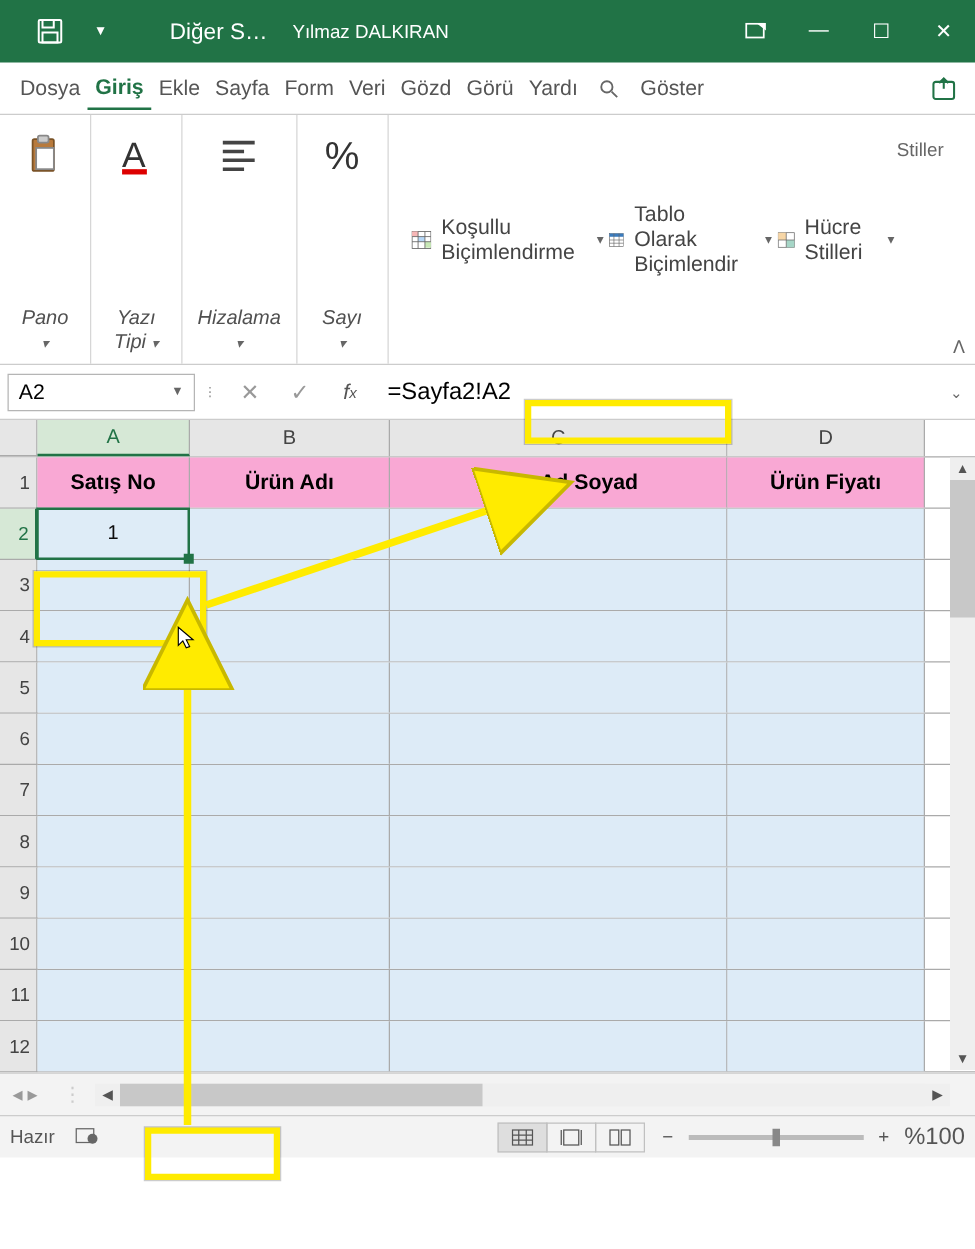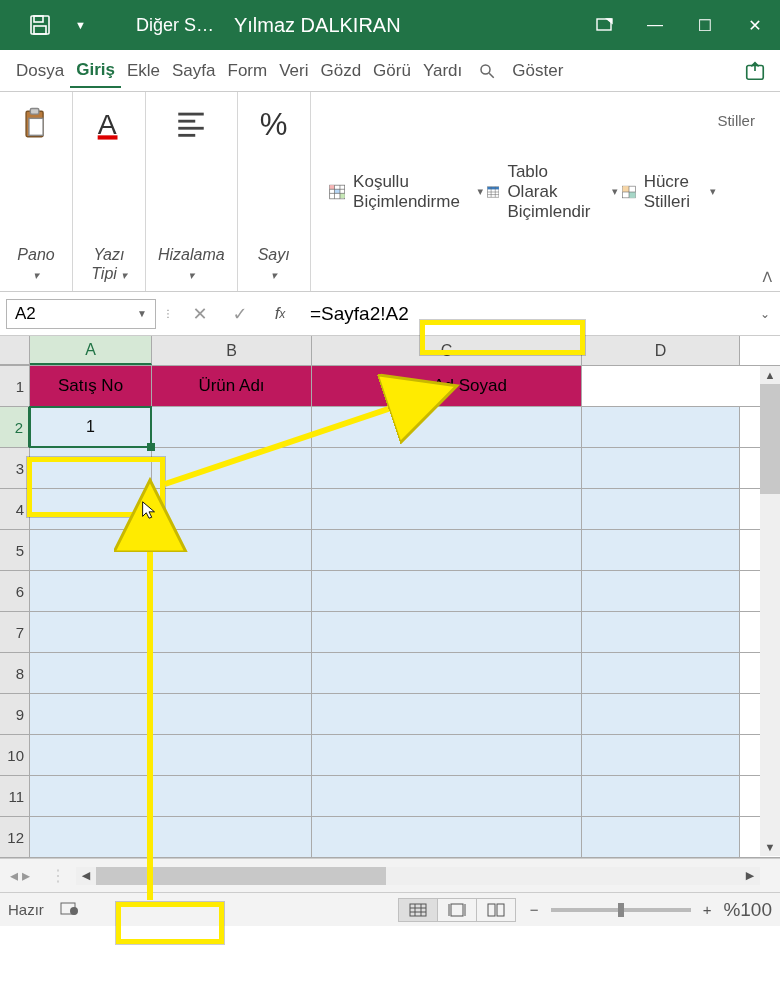--- a/index.html
+++ b/index.html
@@ -3,21 +3,21 @@
 <meta charset="utf-8">
 <style>
 * { margin: 0; padding: 0; box-sizing: border-box; font-family: "Segoe UI", Arial, sans-serif; }
 body { width: 780px; height: 999px; background: #fff; overflow: hidden; position: relative; }
 
 
 .titlebar { background: #217346; height: 50px; display: flex; align-items: center; color: #fff; }
 .titlebar .save-icon { width: 40px; height: 40px; display: flex; align-items: center; justify-content: center; margin-left: 20px; }
 .titlebar .qat-dd { margin-left: 15px; font-size: 11px; color: #fff; }
 .titlebar .filename { margin-left: 50px; font-size: 18px; }
-.titlebar .author { margin-left: 20px; font-size: 20px; }
+.titlebar .author { margin-left: 20px; font-size: 15px; }
 .titlebar .winctrls { margin-left: auto; display: flex; }
 .titlebar .winctrls span { width: 50px; height: 50px; display: flex; align-items: center; justify-content: center; font-size: 16px; color: #fff; }
 
 
 .ribbon-tabs { height: 42px; display: flex; align-items: center; padding: 16px 10px; border-bottom: 1px solid #ccc; }
 .ribbon-tabs .tab { padding: 6px 6px; font-size: 17px; color: #555; cursor: pointer; }
 .ribbon-tabs .tab.active { color: #217346; font-weight: 600; border-bottom: 2px solid #217346; }
 .ribbon-tabs .search { display: flex; align-items: center; margin-left: 10px; font-size: 17px; color: #555; gap: 16px; }
 .ribbon-tabs .share { margin-left: auto; width: 30px; height: 30px; display: flex; align-items: center; justify-content: center; color: #217346; }
 
@@ -52,21 +52,21 @@
 .colheads { display: flex; height: 30px; border-bottom: 1px solid #aaa; }
 .rowhead-corner { width: 30px; background: #e6e6e6; border-right: 1px solid #aaa; border-bottom: 1px solid #aaa; }
 .colh { background: #e6e6e6; border-right: 1px solid #aaa; display: flex; align-items: center; justify-content: center; font-size: 16px; color: #444; }
 .colh.selA { background: #d6e8d6; color: #217346; border-bottom: 2px solid #217346; font-weight: 500;}
 .gridbody { display: flex; }
 .rowheads { width: 30px; }
 .rowh { height: 41px; background: #e6e6e6; border-right: 1px solid #aaa; border-bottom: 1px solid #aaa; display: flex; align-items: center; justify-content: flex-end; padding-right: 5px; font-size: 15px; color: #444;}
 .rowh.sel2 { background: #d6e8d6; color: #217346; border-right: 2px solid #217346; font-weight: 500;}
 .cells { flex: 1; position: relative; }
 .crow { display: flex; height: 41px; border-bottom: 1px solid #aaa; }
-.crow.header-row .cell { background: #be185d; font-weight: 400; font-size: 17px; display:flex; align-items:center; justify-content:center;}
+.crow.header-row .cell { background: #f9a8d4; font-weight: 700; font-size: 17px; display:flex; align-items:center; justify-content:center;}
 .crow .cell { border-right: 1px solid #aaa; background: #ddebf7; display: flex; align-items: center; justify-content: center; font-size: 16px; }
 .cell.A2 { background: #ddebf7; }
 .sel-outline { position: absolute; border: 2px solid #217346; background: rgba(255,255,255,0.05); pointer-events: none;}
 .sel-handle { position: absolute; width: 8px; height: 8px; background: #217346; }
 
 
 .cA { width: 122px; } .cB { width: 160px; } .cC { width: 270px; } .cD { width: 158px; }
 
 .vscroll { position: absolute; right: 0; top: 0; bottom: 0; width: 20px; background: #efefef; }
 .vscroll .thumb { background: #c8c8c8; }
@@ -283,20 +283,21 @@
       <div class="rowh">9</div>
       <div class="rowh">10</div>
       <div class="rowh">11</div>
       <div class="rowh">12</div>
     </div>
     <div class="cells">
       <div class="crow header-row">
         <div class="cell cA">Satış No</div>
         <div class="cell cB">Ürün Adı</div>
         <div class="cell cC">Satıcı Ad Soyad</div>
+        <div class="cell cD">Ürün Fiyatı</div>
       </div>
       <div class="crow">
         <div class="cell cA A2">1</div>
         <div class="cell cB"></div>
         <div class="cell cC"></div>
         <div class="cell cD"></div>
       </div>
       <div class="crow">
           <div class="cell cA"></div>
           <div class="cell cB"></div>

